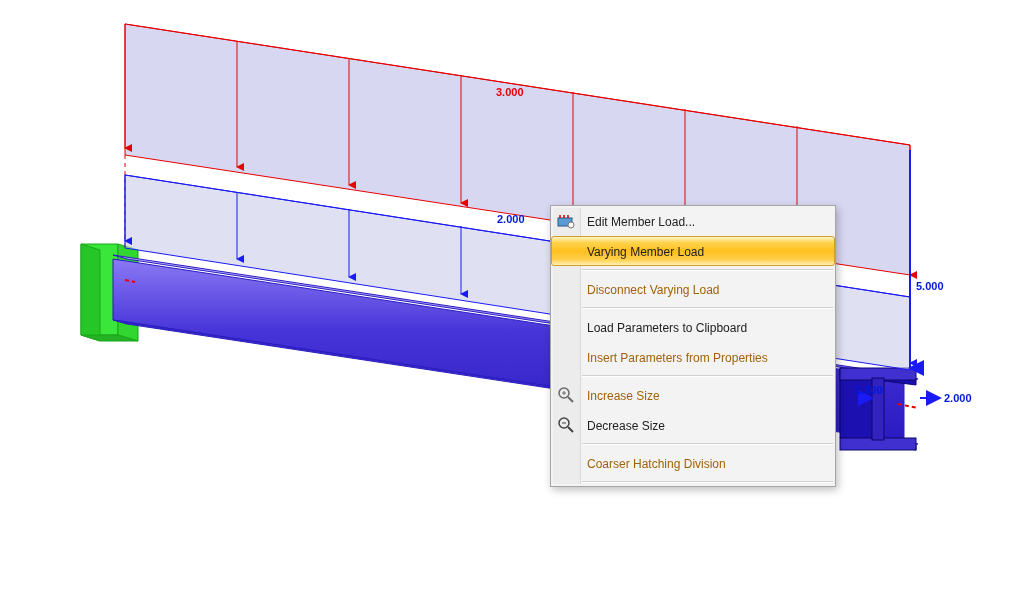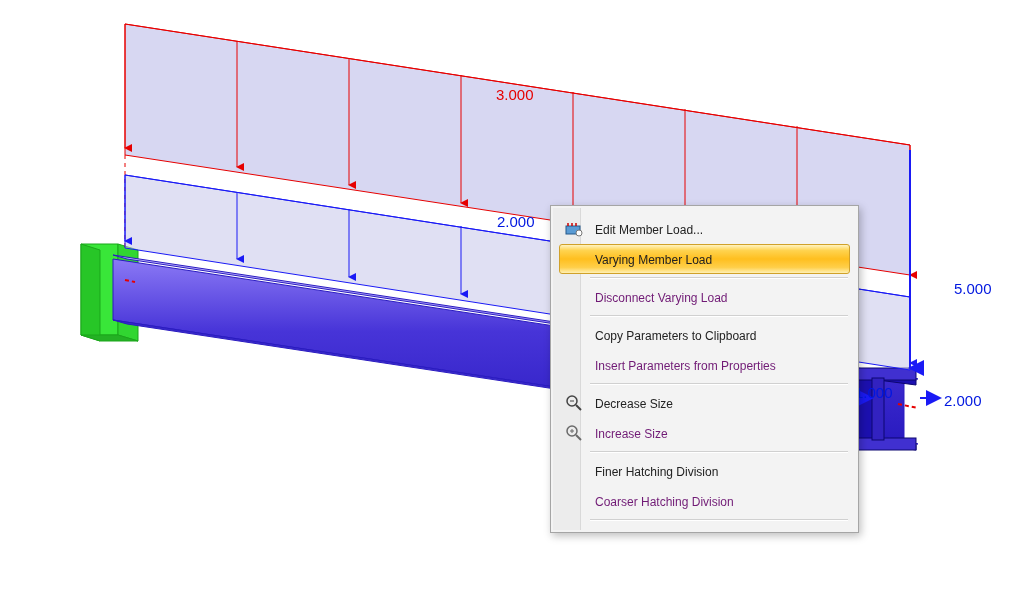--- a/index.html
+++ b/index.html
@@ -23,26 +23,26 @@
     position: absolute;
     left: 0; top: 0;
     width: 1024px;
     height: 608px;
   }
   
   .ctx {
     position: absolute;
     left: 550px;
     top: 205px;
-    width: 309px;
+    width: 286px;
     border: 1px solid #a5a5a5;
     background: #f3f3f3;
     box-shadow: 2px 3px 8px rgba(0,0,0,0.25);
     box-sizing: border-box;
-    padding: 8px;
+    padding: 0;
   }
   .ctx .gutter {
     position: absolute;
     left: 2px;
     top: 2px;
     bottom: 2px;
     width: 27px;
     background: #ececec;
     border-right: 1px solid #d9d9d9;
   }
@@ -57,21 +57,21 @@
     height: 30px;
     line-height: 30px;
     padding-left: 35px;
     color: #222;
     cursor: default;
     border: 1px solid transparent;
     border-radius: 3px;
     box-sizing: border-box;
   }
   .ctx li.item.disabled {
-    color: #701a75;
+    color: #a16207;
   }
   .ctx li.item.hl {
     background: linear-gradient(#fff3c1, #ffd34e 20%, #ffbf1f 50%, #ffcf4a 80%, #fff0b3);
     border: 1px solid #d0a12a;
   }
   .ctx li.sep {
     height: 1px;
     margin: 3px 2px 3px 31px;
     background: #d0d0d0;
     border-bottom: 1px solid #ffffff;
@@ -83,22 +83,22 @@
     transform: translateY(-50%);
     width: 20px;
     height: 20px;
     display: flex;
     align-items: center;
     justify-content: center;
   }
   
   .lbl {
     position: absolute;
-    font-weight: normal;
-    font-size: 15px;
+    font-weight: bold;
+    font-size: 11px;
     white-space: nowrap;
     pointer-events: none;
   }
   .red  { color: #e60000; }
   .blue { color: #0017e0; }
 </style>
 </head>
 <body>
 
 <div class="viewport">
@@ -188,21 +188,21 @@
   </g>
 
   <g stroke="#1a1af5" stroke-width="2">
     <line x1="920" y1="398" x2="940" y2="398" marker-end="url(#arrBlueR)"></line>
     <line x1="860" y1="398" x2="872" y2="398" marker-end="url(#arrBlueR)"></line>
   </g>
 </svg>
 
 <span class="lbl red" style="left:496px; top:86px;">3.000</span>
 <span class="lbl blue" style="left:497px; top:213px;">2.000</span>
-<span class="lbl blue" style="left:954px; top:280px;">5.000</span>
+<span class="lbl blue" style="left:916px; top:280px;">5.000</span>
 <span class="lbl blue" style="left:855px; top:384px;">1.000</span>
 <span class="lbl blue" style="left:944px; top:392px;">2.000</span>
 
 <div class="ctx">
   <div class="gutter"></div>
   <ul>
     <li class="item">
       <span class="ic">
         <svg width="18" height="16">
               <rect x="1" y="5" width="14" height="8" fill="#5a9bd4" stroke="#25588a"></rect>
@@ -214,51 +214,48 @@
     </li>
     <li class="item hl">
       <span>Varying Member Load</span>
     </li>
     <li class="sep"></li>
     <li class="item disabled">
       <span>Disconnect Varying Load</span>
     </li>
     <li class="sep"></li>
     <li class="item">
-      <span>Copy Parameters to Clipboard</span>
+      <span>Load Parameters to Clipboard</span>
     </li>
     <li class="item disabled">
       <span>Insert Parameters from Properties</span>
     </li>
     <li class="sep"></li>
+    <li class="item disabled">
+      <span class="ic">
+        <svg width="16" height="16">
+              <circle cx="6" cy="6" r="5" fill="none" stroke="#6a6a6a" stroke-width="1.5"></circle>
+              <line x1="10" y1="10" x2="15" y2="15" stroke="#6a6a6a" stroke-width="2"></line>
+              <line x1="4" y1="6" x2="8" y2="6" stroke="#6a6a6a"></line>
+              <line x1="6" y1="4" x2="6" y2="8" stroke="#6a6a6a"></line>
+            </svg>
+      </span>
+      <span>Increase Size</span>
+    </li>
     <li class="item">
       <span class="ic">
         <svg width="16" height="16">
               <circle cx="6" cy="6" r="5" fill="none" stroke="#444" stroke-width="1.5"></circle>
               <line x1="10" y1="10" x2="15" y2="15" stroke="#444" stroke-width="2"></line>
               <line x1="4" y1="6" x2="8" y2="6" stroke="#444"></line>
             </svg>
       </span>
       <span>Decrease Size</span>
     </li>
-    <li class="item disabled">
-      <span class="ic">
-        <svg width="16" height="16">
-              <circle cx="6" cy="6" r="5" fill="none" stroke="#6a6a6a" stroke-width="1.5"></circle>
-              <line x1="10" y1="10" x2="15" y2="15" stroke="#6a6a6a" stroke-width="2"></line>
-              <line x1="4" y1="6" x2="8" y2="6" stroke="#6a6a6a"></line>
-              <line x1="6" y1="4" x2="6" y2="8" stroke="#6a6a6a"></line>
-            </svg>
-      </span>
-      <span>Increase Size</span>
-    </li>
-    <li class="sep"></li>
-    <li class="item">
-      <span>Finer Hatching Division</span>
-    </li>
+    <li class="sep"></li>
     <li class="item disabled">
       <span>Coarser Hatching Division</span>
     </li>
     <li class="sep"></li>
   </ul>
 </div>
 
 </div>
 
 </body></html>

